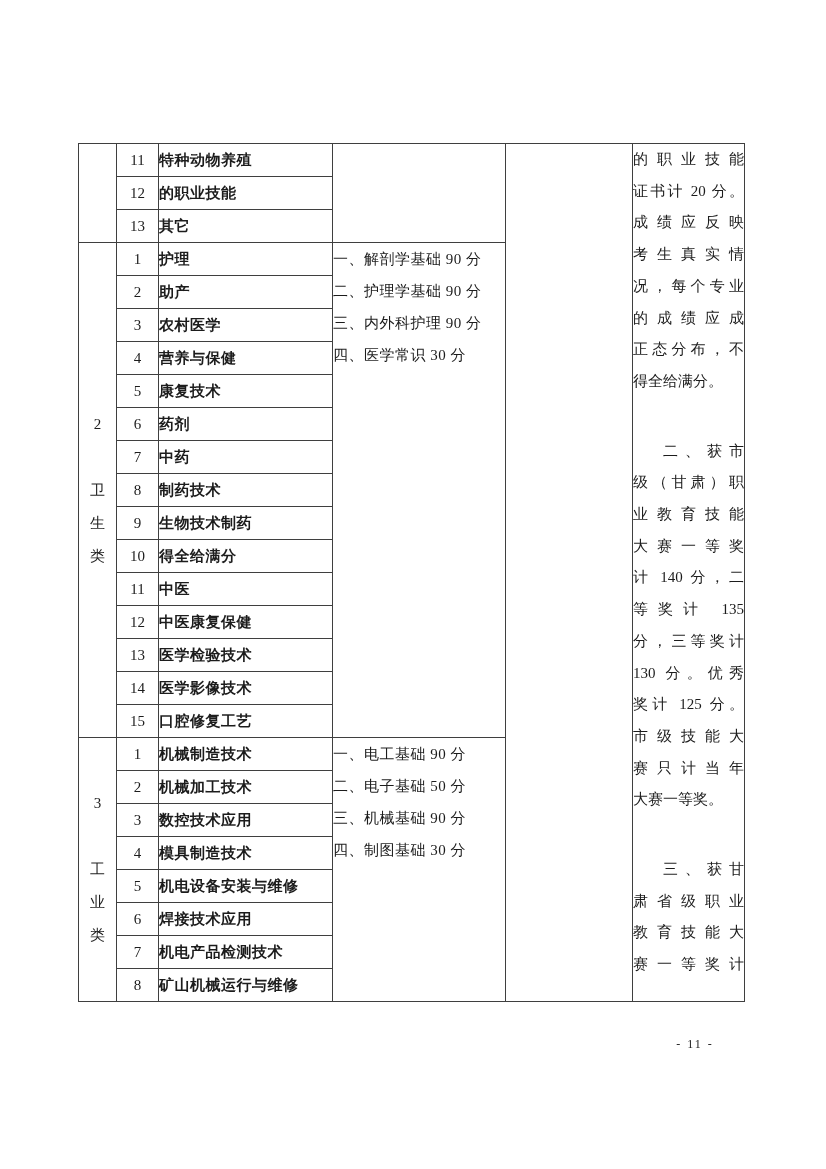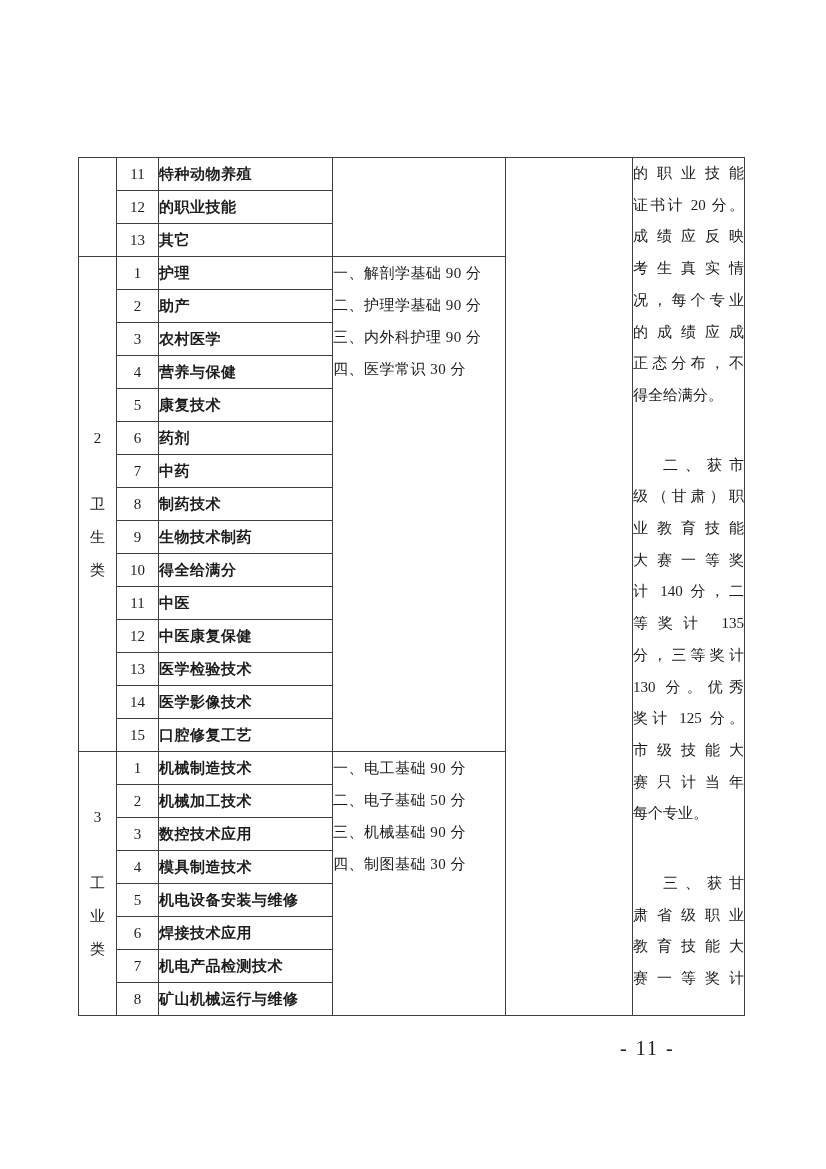--- a/index.html
+++ b/index.html
@@ -8,21 +8,21 @@
     width: 826px;
     height: 1169px;
     background: #ffffff;
     font-family: "Liberation Serif", "DejaVu Serif", serif;
     color: #1c1c1c;
     overflow: hidden;
   }
   table.main {
     position: absolute;
     left: 78px;
-    top: 157px;
+    top: 143px;
     width: 666px;
     height: 806px;
     border-collapse: collapse;
     table-layout: fixed;
   }
   table.main td {
     border: 1px solid #3f3f3f;
     padding: 0;
     font-size: 15px;
     overflow: hidden;
@@ -56,21 +56,22 @@
     text-align: justify;
     text-align-last: justify;
   }
   .note-line.flush { text-align-last: left; }
   .note-par.indent .note-line:first-child { text-indent: 2em; margin-top: 9px; }
   .page-num {
     position: absolute;
     top: 1037px;
     left: 620px;
     width: 150px;
-    font-size: 20px;
+    text-align: center;
+    font-size: 12px;
     letter-spacing: 2px;
   }
 </style>
 </head>
 <body>
 
 <div class="page">
   <table class="main">
     <colgroup>
       <col style="width:38px">
@@ -103,21 +104,21 @@
               <div class="note-line">级（甘肃）职</div>
               <div class="note-line">业教育技能</div>
               <div class="note-line">大赛一等奖</div>
               <div class="note-line">计 140 分，二</div>
               <div class="note-line">等奖计 135</div>
               <div class="note-line">分，三等奖计</div>
               <div class="note-line">130 分。优秀</div>
               <div class="note-line">奖计 125 分。</div>
               <div class="note-line">市级技能大</div>
               <div class="note-line">赛只计当年</div>
-              <div class="note-line flush">每个专业。</div>
+              <div class="note-line flush">大赛一等奖。</div>
             </div>
             <div class="note-par indent">
               <div class="note-line">三、获甘</div>
               <div class="note-line">肃省级职业</div>
               <div class="note-line">教育技能大</div>
               <div class="note-line">赛一等奖计</div>
             </div>
           </td>
         </tr>
         <tr class="spec-row">

